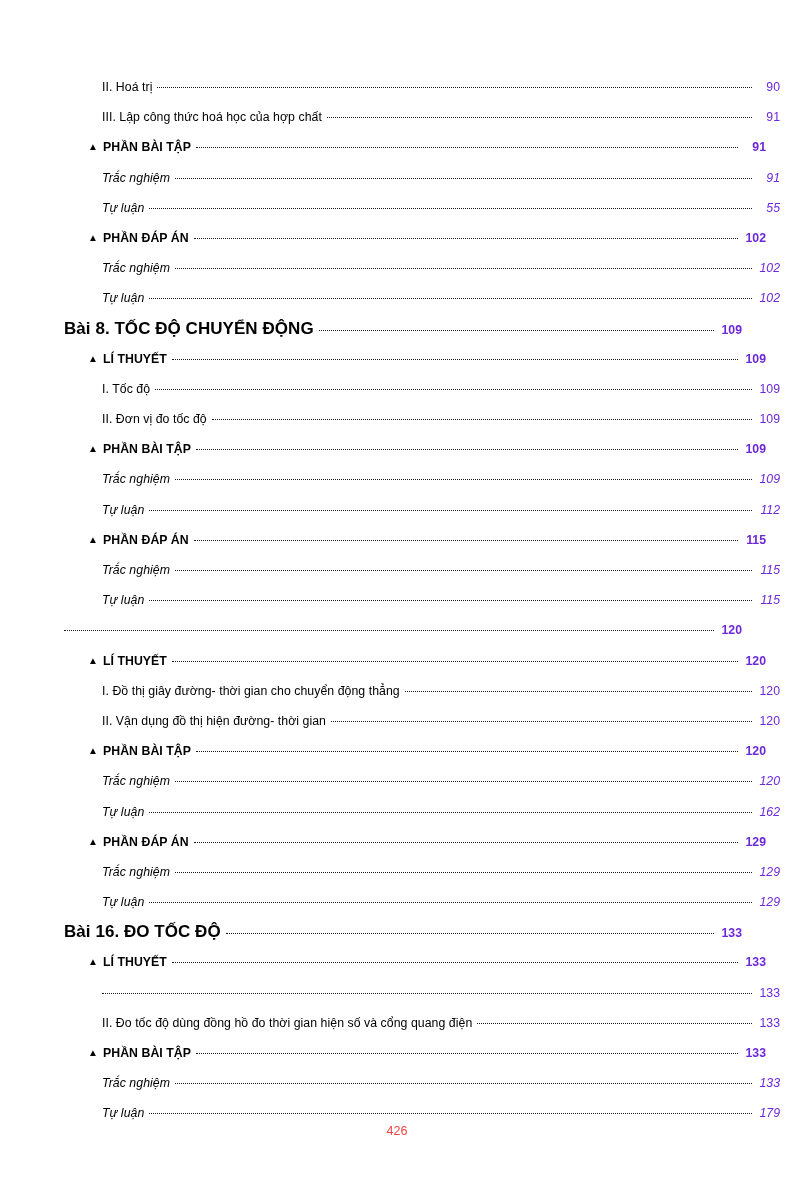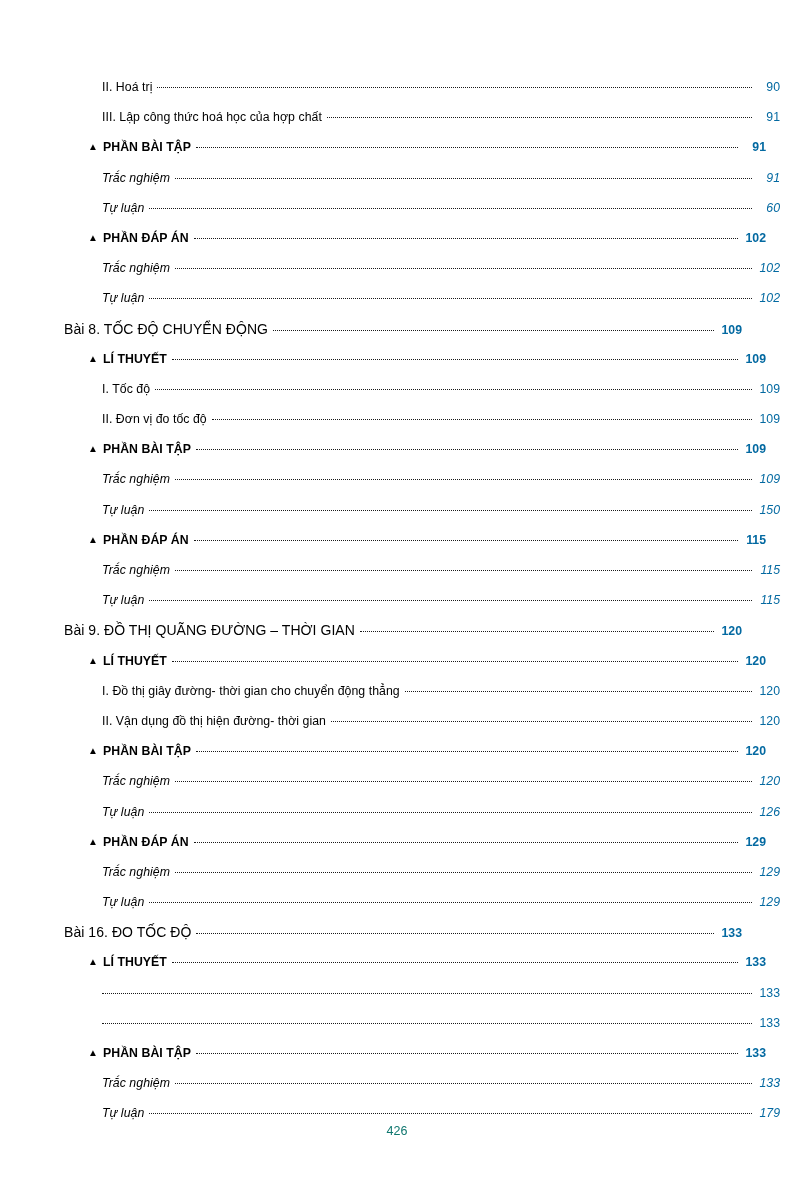--- a/index.html
+++ b/index.html
@@ -55,27 +55,27 @@
     border-bottom: 1.1px dotted #1a1a1a;
     min-width: 6px;
   }
 
   .toc-page {
     flex: 0 0 auto;
     padding-left: 6px;
     font-size: 12.3px;
     text-align: right;
     min-width: 22px;
-    color: #0369a1;
+    color: #6d28d9;
   }
 
   
   .lvl-chapter .toc-label {
-    font-weight: normal;
-    font-size: 14px;
+    font-weight: bold;
+    font-size: 17px;
   }
   .lvl-chapter .toc-page {
     font-weight: bold;
   }
   .lvl-chapter {
     padding-left: 6px;
   }
 
   .lvl-section {
     padding-left: 30px;
@@ -107,21 +107,21 @@
     top: -1px;
   }
 
   .footer {
     position: absolute;
     left: 0;
     right: 0;
     bottom: 62px;
     text-align: center;
     font-size: 12.5px;
-    color: #0f766e;
+    color: #ef4444;
   }
 </style>
 </head>
 <body>
 
 <div class="page">
   <div class="toc" id="toc-list">
       <div class="toc-row lvl-sub">
         <span class="toc-label">II. Hoá trị</span>
         <span class="toc-dots"></span>
@@ -138,21 +138,21 @@
         <span class="toc-page">91</span>
       </div>
       <div class="toc-row lvl-sub2">
         <span class="toc-label">Trắc nghiệm</span>
         <span class="toc-dots"></span>
         <span class="toc-page">91</span>
       </div>
       <div class="toc-row lvl-sub2">
         <span class="toc-label">Tự luận</span>
         <span class="toc-dots"></span>
-        <span class="toc-page">60</span>
+        <span class="toc-page">55</span>
       </div>
       <div class="toc-row lvl-section">
         <span class="toc-label"><span class="tri">▲</span><span>PHẦN ĐÁP ÁN</span></span>
         <span class="toc-dots"></span>
         <span class="toc-page">102</span>
       </div>
       <div class="toc-row lvl-sub2">
         <span class="toc-label">Trắc nghiệm</span>
         <span class="toc-dots"></span>
         <span class="toc-page">102</span>
@@ -188,39 +188,38 @@
         <span class="toc-page">109</span>
       </div>
       <div class="toc-row lvl-sub2">
         <span class="toc-label">Trắc nghiệm</span>
         <span class="toc-dots"></span>
         <span class="toc-page">109</span>
       </div>
       <div class="toc-row lvl-sub2">
         <span class="toc-label">Tự luận</span>
         <span class="toc-dots"></span>
-        <span class="toc-page">150</span>
+        <span class="toc-page">112</span>
       </div>
       <div class="toc-row lvl-section">
         <span class="toc-label"><span class="tri">▲</span><span>PHẦN ĐÁP ÁN</span></span>
         <span class="toc-dots"></span>
         <span class="toc-page">115</span>
       </div>
       <div class="toc-row lvl-sub2">
         <span class="toc-label">Trắc nghiệm</span>
         <span class="toc-dots"></span>
         <span class="toc-page">115</span>
       </div>
       <div class="toc-row lvl-sub2">
         <span class="toc-label">Tự luận</span>
         <span class="toc-dots"></span>
         <span class="toc-page">115</span>
       </div>
       <div class="toc-row lvl-chapter">
-        <span class="toc-label">Bài 9. ĐỒ THỊ QUÃNG ĐƯỜNG – THỜI GIAN</span>
         <span class="toc-dots"></span>
         <span class="toc-page">120</span>
       </div>
       <div class="toc-row lvl-section">
         <span class="toc-label"><span class="tri">▲</span><span>LÍ THUYẾT</span></span>
         <span class="toc-dots"></span>
         <span class="toc-page">120</span>
       </div>
       <div class="toc-row lvl-sub">
         <span class="toc-label">I. Đồ thị giây đường- thời gian cho chuyển động thẳng</span>
@@ -238,21 +237,21 @@
         <span class="toc-page">120</span>
       </div>
       <div class="toc-row lvl-sub2">
         <span class="toc-label">Trắc nghiệm</span>
         <span class="toc-dots"></span>
         <span class="toc-page">120</span>
       </div>
       <div class="toc-row lvl-sub2">
         <span class="toc-label">Tự luận</span>
         <span class="toc-dots"></span>
-        <span class="toc-page">126</span>
+        <span class="toc-page">162</span>
       </div>
       <div class="toc-row lvl-section">
         <span class="toc-label"><span class="tri">▲</span><span>PHẦN ĐÁP ÁN</span></span>
         <span class="toc-dots"></span>
         <span class="toc-page">129</span>
       </div>
       <div class="toc-row lvl-sub2">
         <span class="toc-label">Trắc nghiệm</span>
         <span class="toc-dots"></span>
         <span class="toc-page">129</span>
@@ -270,20 +269,21 @@
       <div class="toc-row lvl-section">
         <span class="toc-label"><span class="tri">▲</span><span>LÍ THUYẾT</span></span>
         <span class="toc-dots"></span>
         <span class="toc-page">133</span>
       </div>
       <div class="toc-row lvl-sub">
         <span class="toc-dots"></span>
         <span class="toc-page">133</span>
       </div>
       <div class="toc-row lvl-sub">
+        <span class="toc-label">II. Đo tốc độ dùng đồng hồ đo thời gian hiện số và cổng quang điện</span>
         <span class="toc-dots"></span>
         <span class="toc-page">133</span>
       </div>
       <div class="toc-row lvl-section">
         <span class="toc-label"><span class="tri">▲</span><span>PHẦN BÀI TẬP</span></span>
         <span class="toc-dots"></span>
         <span class="toc-page">133</span>
       </div>
       <div class="toc-row lvl-sub2">
         <span class="toc-label">Trắc nghiệm</span>

